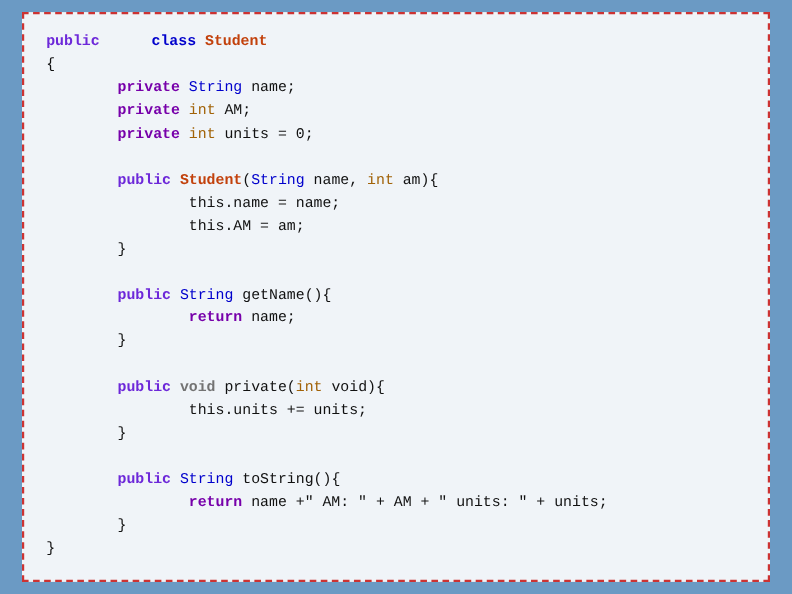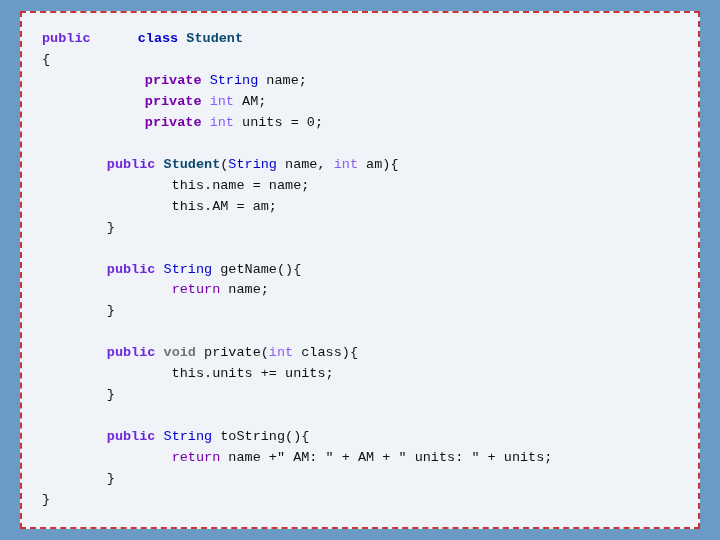--- a/index.html
+++ b/index.html
@@ -30,26 +30,26 @@
     .code-block {
       font-family: 'Courier New', Courier, monospace;
       font-size: 13.5px;
       line-height: 1.55;
       color: #111;
       white-space: pre;
     }
 
     .kw-public { color: #6d28d9; font-weight: bold; }
     .kw-class  { color: #0000cc; font-weight: bold; margin-left: 39px; }
-    .kw-private { color: #7700aa; font-weight: bold; margin-left: 38px; }
+    .kw-private { color: #7700aa; font-weight: bold; }
     .kw-void   { color: #737373; font-weight: bold; }
-    .kw-return { color: #7700aa; font-weight: normal; }
+    .kw-return { color: #7700aa; font-weight: bold; }
     .type-string { color: #0000cc; }
-    .type-int    { color: #8b5cf6; margin-top: 44px; }
-    .classname   { color: #0c4a6e; font-weight: bold; }
+    .type-int    { color: #a16207; margin-top: 44px; }
+    .classname   { color: #c2410c; font-weight: bold; }
     .plain       { color: #111; }
   </style>
 </head>
 <body>
 
 <div class="code-container">
   <div class="code-block"><span class="kw-public">public</span> <span class="kw-class">class</span> <span class="classname">Student</span>
 <span class="plain">{</span>
 <span class="plain">        </span><span class="kw-private">private</span> <span class="type-string">String</span><span class="plain"> name;</span>
 <span class="plain">        </span><span class="kw-private">private</span> <span class="type-int">int</span><span class="plain"> AM;</span>
@@ -57,21 +57,21 @@
 
 <span class="plain">        </span><span class="kw-public">public</span> <span class="classname">Student</span><span class="plain">(</span><span class="type-string">String</span><span class="plain"> name, </span><span class="type-int">int</span><span class="plain"> am){</span>
 <span class="plain">                this.name = name;</span>
 <span class="plain">                this.AM = am;</span>
 <span class="plain">        }</span>
 
 <span class="plain">        </span><span class="kw-public">public</span> <span class="type-string">String</span><span class="plain"> getName(){</span>
 <span class="plain">                </span><span class="kw-return">return</span><span class="plain"> name;</span>
 <span class="plain">        }</span>
 
-<span class="plain">        </span><span class="kw-public">public</span> <span class="kw-void">void</span><span class="plain"> private(</span><span class="type-int">int</span><span class="plain"> class){</span>
+<span class="plain">        </span><span class="kw-public">public</span> <span class="kw-void">void</span><span class="plain"> private(</span><span class="type-int">int</span><span class="plain"> void){</span>
 <span class="plain">                this.units += units;</span>
 <span class="plain">        }</span>
 
 <span class="plain">        </span><span class="kw-public">public</span> <span class="type-string">String</span><span class="plain"> toString(){</span>
 <span class="plain">                </span><span class="kw-return">return</span><span class="plain"> name +" AM: " + AM + " units: " + units;</span>
 <span class="plain">        }</span>
 <span class="plain">}</span></div>
 </div>
 
 </body></html>

